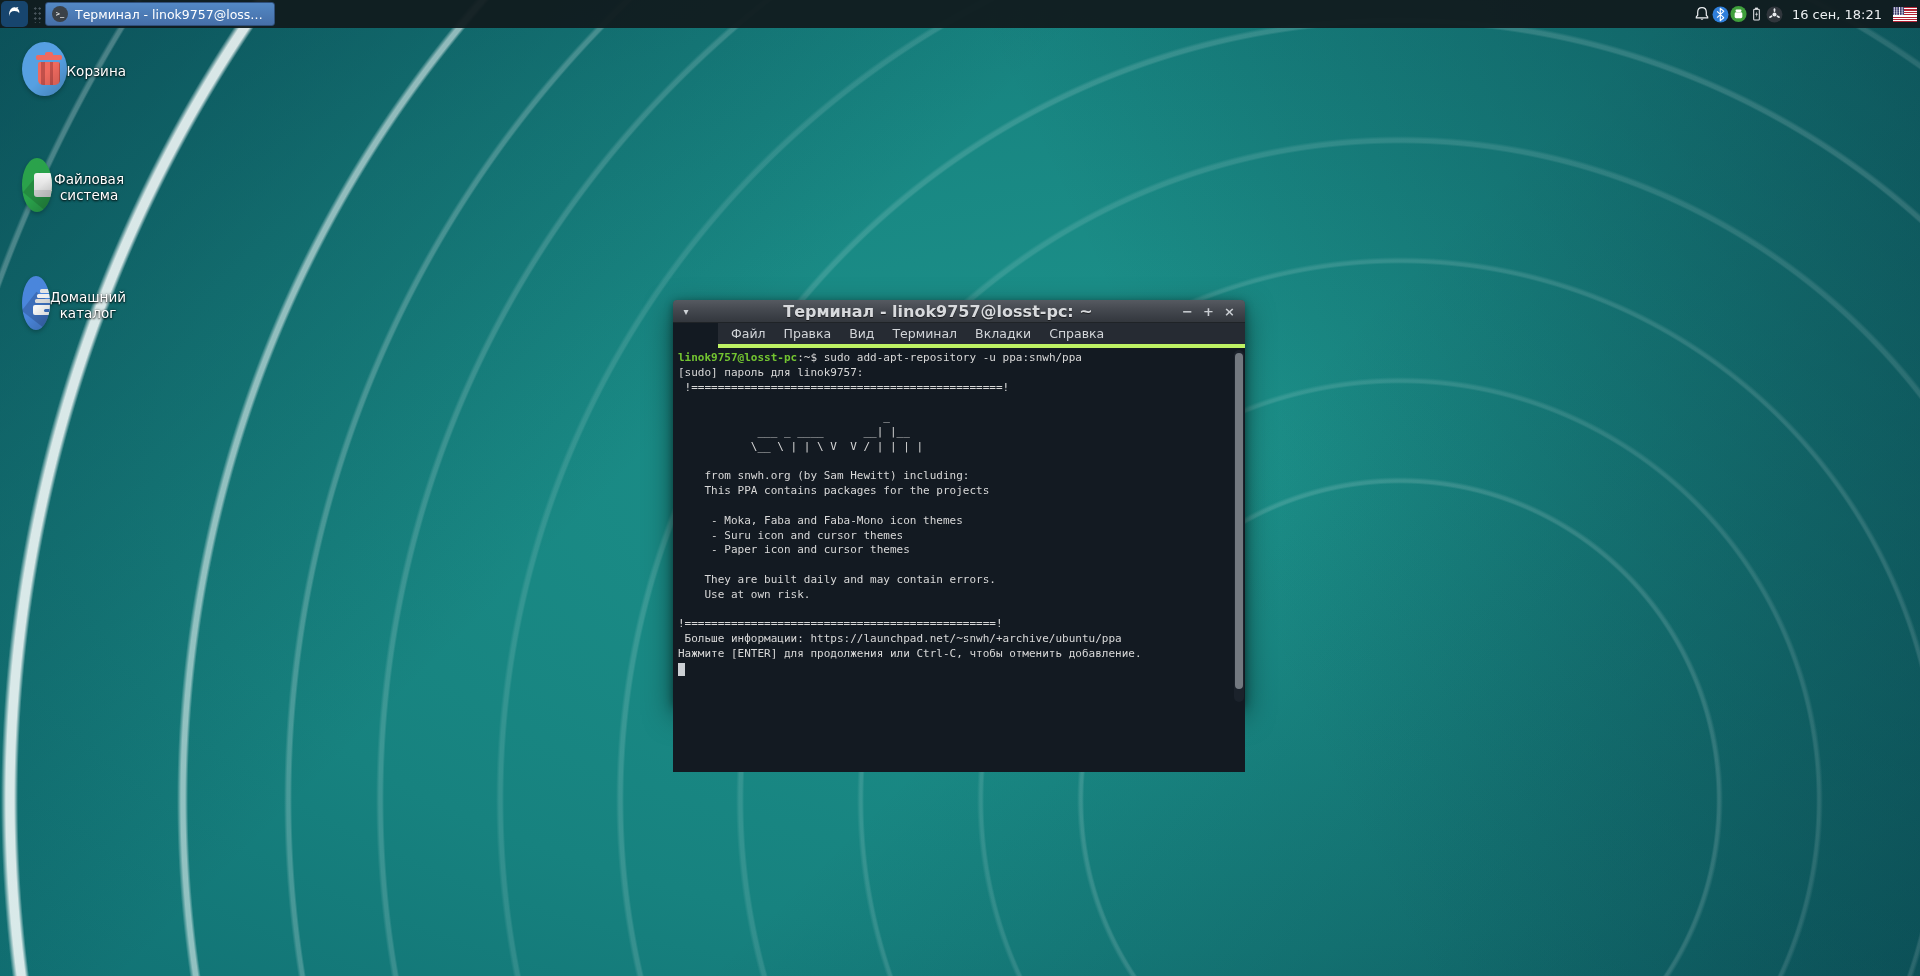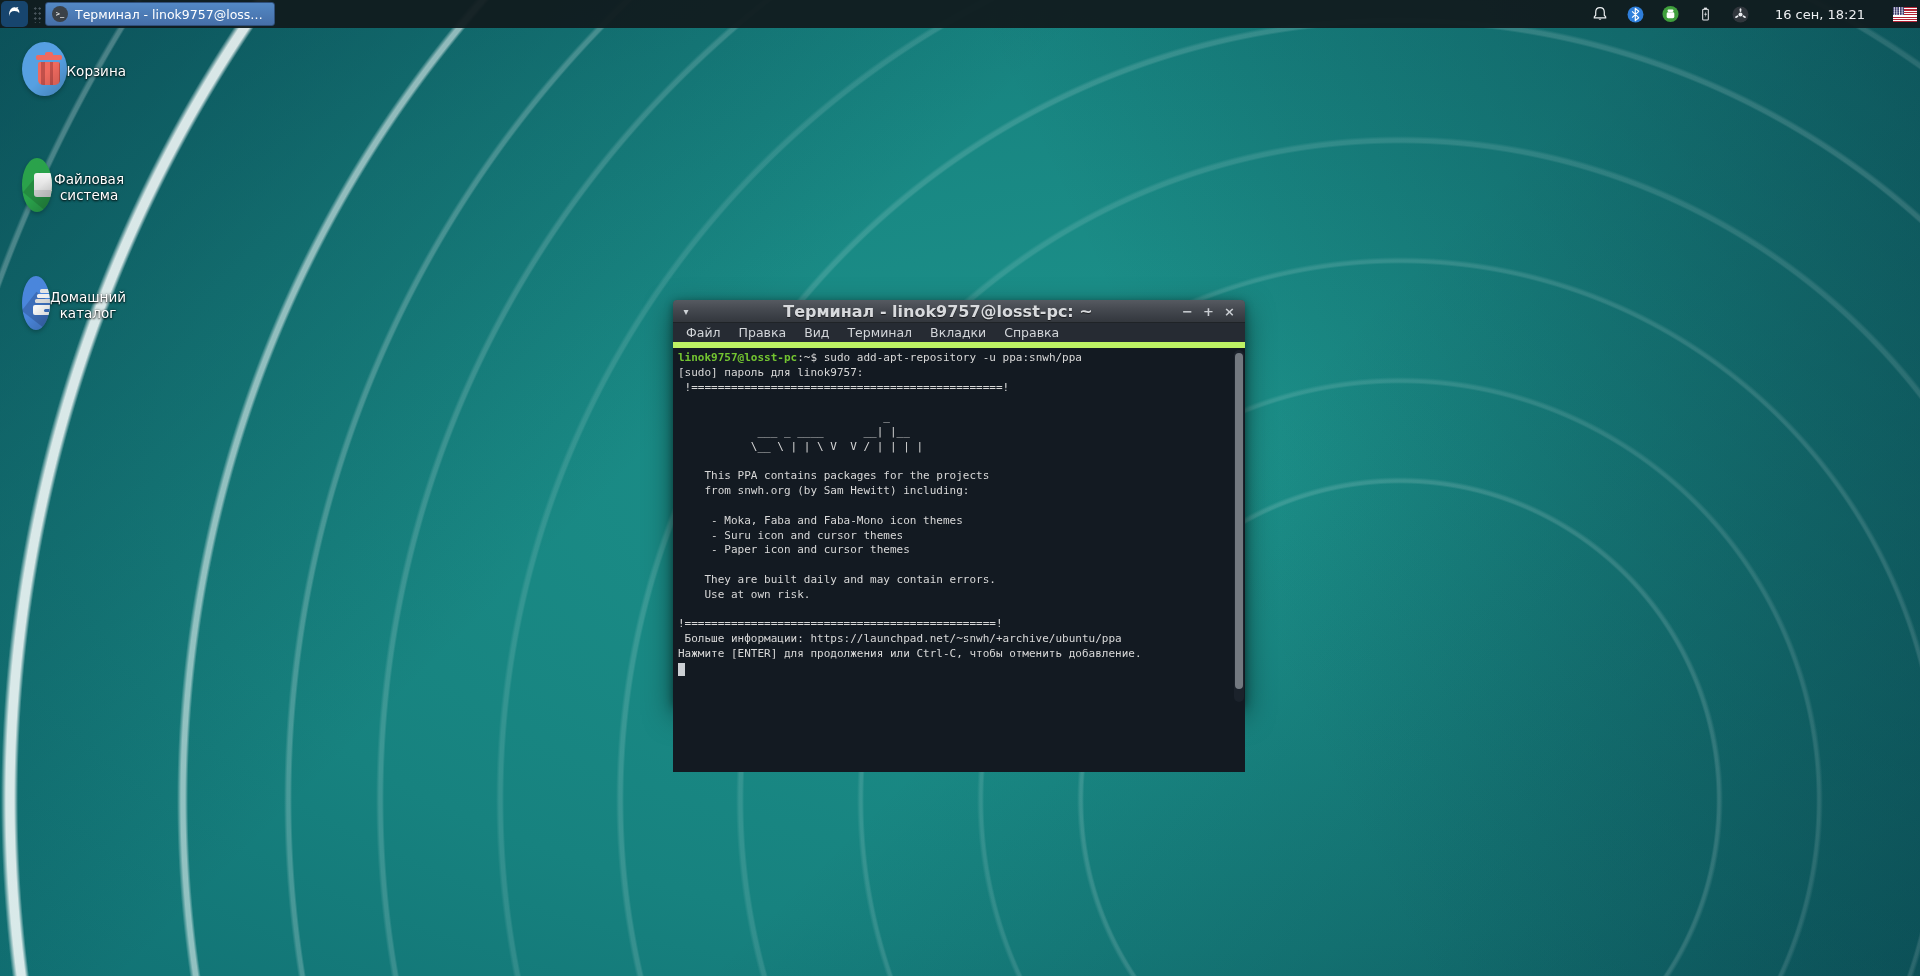--- a/index.html
+++ b/index.html
@@ -38,21 +38,21 @@
     background-image:radial-gradient(circle, #49565d 1px, transparent 1.3px);
     background-size:4.5px 5px; background-position:1px 1px;}
   .taskbtn{
     height:24px; margin-left:2px; padding:0 11px 0 6px; border-radius:3px;
     background:linear-gradient(#5388c4,#466fa8); border:1px solid #2f4f7a;
     display:flex; align-items:center; gap:7px; color:#fff; font-size:12.5px; white-space:nowrap; cursor:pointer;
   }
   .termicon{ width:16px; height:16px; border-radius:50%; background:#3b4148; color:#e8e8e8;
     font-family:"DejaVu Sans Mono",monospace; font-size:7px; font-weight:bold;
     display:flex; align-items:center; justify-content:center; letter-spacing:0;}
-  .tray{ margin-left:auto; display:flex; align-items:center; gap:18px; }
+  .tray{ margin-left:auto; display:flex; align-items:center; gap:1px; }
   .trayicon{ width:17px; height:17px; display:flex; align-items:center; justify-content:center; cursor:pointer;}
   .clock{ color:#eceff1; font-size:13px; margin:0 10px 0 8px; white-space:nowrap; cursor:pointer;}
   .flag{ position:relative; width:24px; height:15px; margin-right:3px; cursor:pointer;
     background:repeating-linear-gradient(180deg,#b22234 0 1.2px,#fff 1.2px 2.4px); }
   .flag::before{ content:""; position:absolute; left:0; top:0; width:11px; height:8px; background:#3c3b6e;
     background-image:radial-gradient(circle,#fff .7px,transparent .9px); background-size:2.6px 2.2px;}
 
   
   .dicon{ position:absolute; width:104px; display:flex; flex-direction:row; align-items:center; cursor:pointer;}
   .dicon .circ{ position:relative; width:54px; height:54px; border-radius:50%; overflow:hidden;
@@ -90,22 +90,22 @@
     background:#131a22; z-index:40;}
   .titlebar{ height:23px; border-radius:4px 4px 0 0;
     background:linear-gradient(#565a61 0%, #44484f 45%, #33373d 100%);
     border-bottom:1px solid #1f2327;
     display:flex; align-items:center; color:#d3d6da; }
   .tb-shade{ width:26px; text-align:center; font-size:10px; color:#cfd3d7; cursor:pointer;}
   .tb-title{ flex:1; text-align:center; font-size:16px; font-weight:bold; color:#d8dadd;
     text-shadow:0 1px 1px rgba(0,0,0,.6); white-space:nowrap; overflow:hidden;}
   .tb-btn{ width:21px; text-align:center; font-size:13px; font-weight:bold; color:#c9cdd2; cursor:pointer;}
   .tb-btn.close{ margin-right:5px;}
-  .menubar{ height:25px; background:#262b33; border-bottom:6px solid #bef264;
-    display:flex; align-items:center; padding-left:4px;}
+  .menubar{ height:25px; background:#262b33; border-bottom:4px solid #bef264;
+    display:flex; align-items:center; padding-left:4px;margin-left:45px;}
   .menuitem{ color:#d2d5d9; font-size:12.5px; padding:0 9px; line-height:25px; cursor:pointer;}
   .content{ position:relative; height:424px; background:#131a22; overflow:hidden;
     padding:3px 14px 0 5px; cursor:text;}
   .tline{ font-family:"DejaVu Sans Mono","Liberation Mono",monospace; font-size:11px; line-height:14.8px;
     min-height:14.8px; white-space:pre; color:#d8d8d8;}
   .tgreen{ color:#73c431; font-weight:bold;}
   .tcursor{ display:inline-block; width:6.6px; height:13px; background:#ccd0d4; margin-top:1px;}
   .scrollbar{ position:absolute; right:1px; top:2px; width:10px; height:352px; background:#1b222b; border-radius:5px;}
   .sthumb{ position:absolute; left:1px; top:3px; width:8px; height:336px; background:#737980; border-radius:4px; cursor:pointer;}
 </style>
@@ -220,22 +220,22 @@
     <div class="content">
       <div>
           <div class="tline"><span class="tgreen">linok9757@losst-pc</span><span>:~$ sudo add-apt-repository -u ppa:snwh/ppa</span></div>
           <div class="tline">[sudo] пароль для linok9757: </div>
           <div class="tline"> !===============================================!</div>
           <div class="tline"></div>
           <div class="tline">                               _</div>
           <div class="tline">            ___ _ ____      __| |__</div>
           <div class="tline">           \__ \ | | \ V  V / | | | |</div>
           <div class="tline"></div>
+          <div class="tline">    from snwh.org (by Sam Hewitt) including:</div>
           <div class="tline">    This PPA contains packages for the projects</div>
-          <div class="tline">    from snwh.org (by Sam Hewitt) including:</div>
           <div class="tline"></div>
           <div class="tline">     - Moka, Faba and Faba-Mono icon themes</div>
           <div class="tline">     - Suru icon and cursor themes</div>
           <div class="tline">     - Paper icon and cursor themes</div>
           <div class="tline"></div>
           <div class="tline">    They are built daily and may contain errors.</div>
           <div class="tline">    Use at own risk.</div>
           <div class="tline"></div>
           <div class="tline">!===============================================!</div>
           <div class="tline"> Больше информации: https://launchpad.net/~snwh/+archive/ubuntu/ppa</div>

